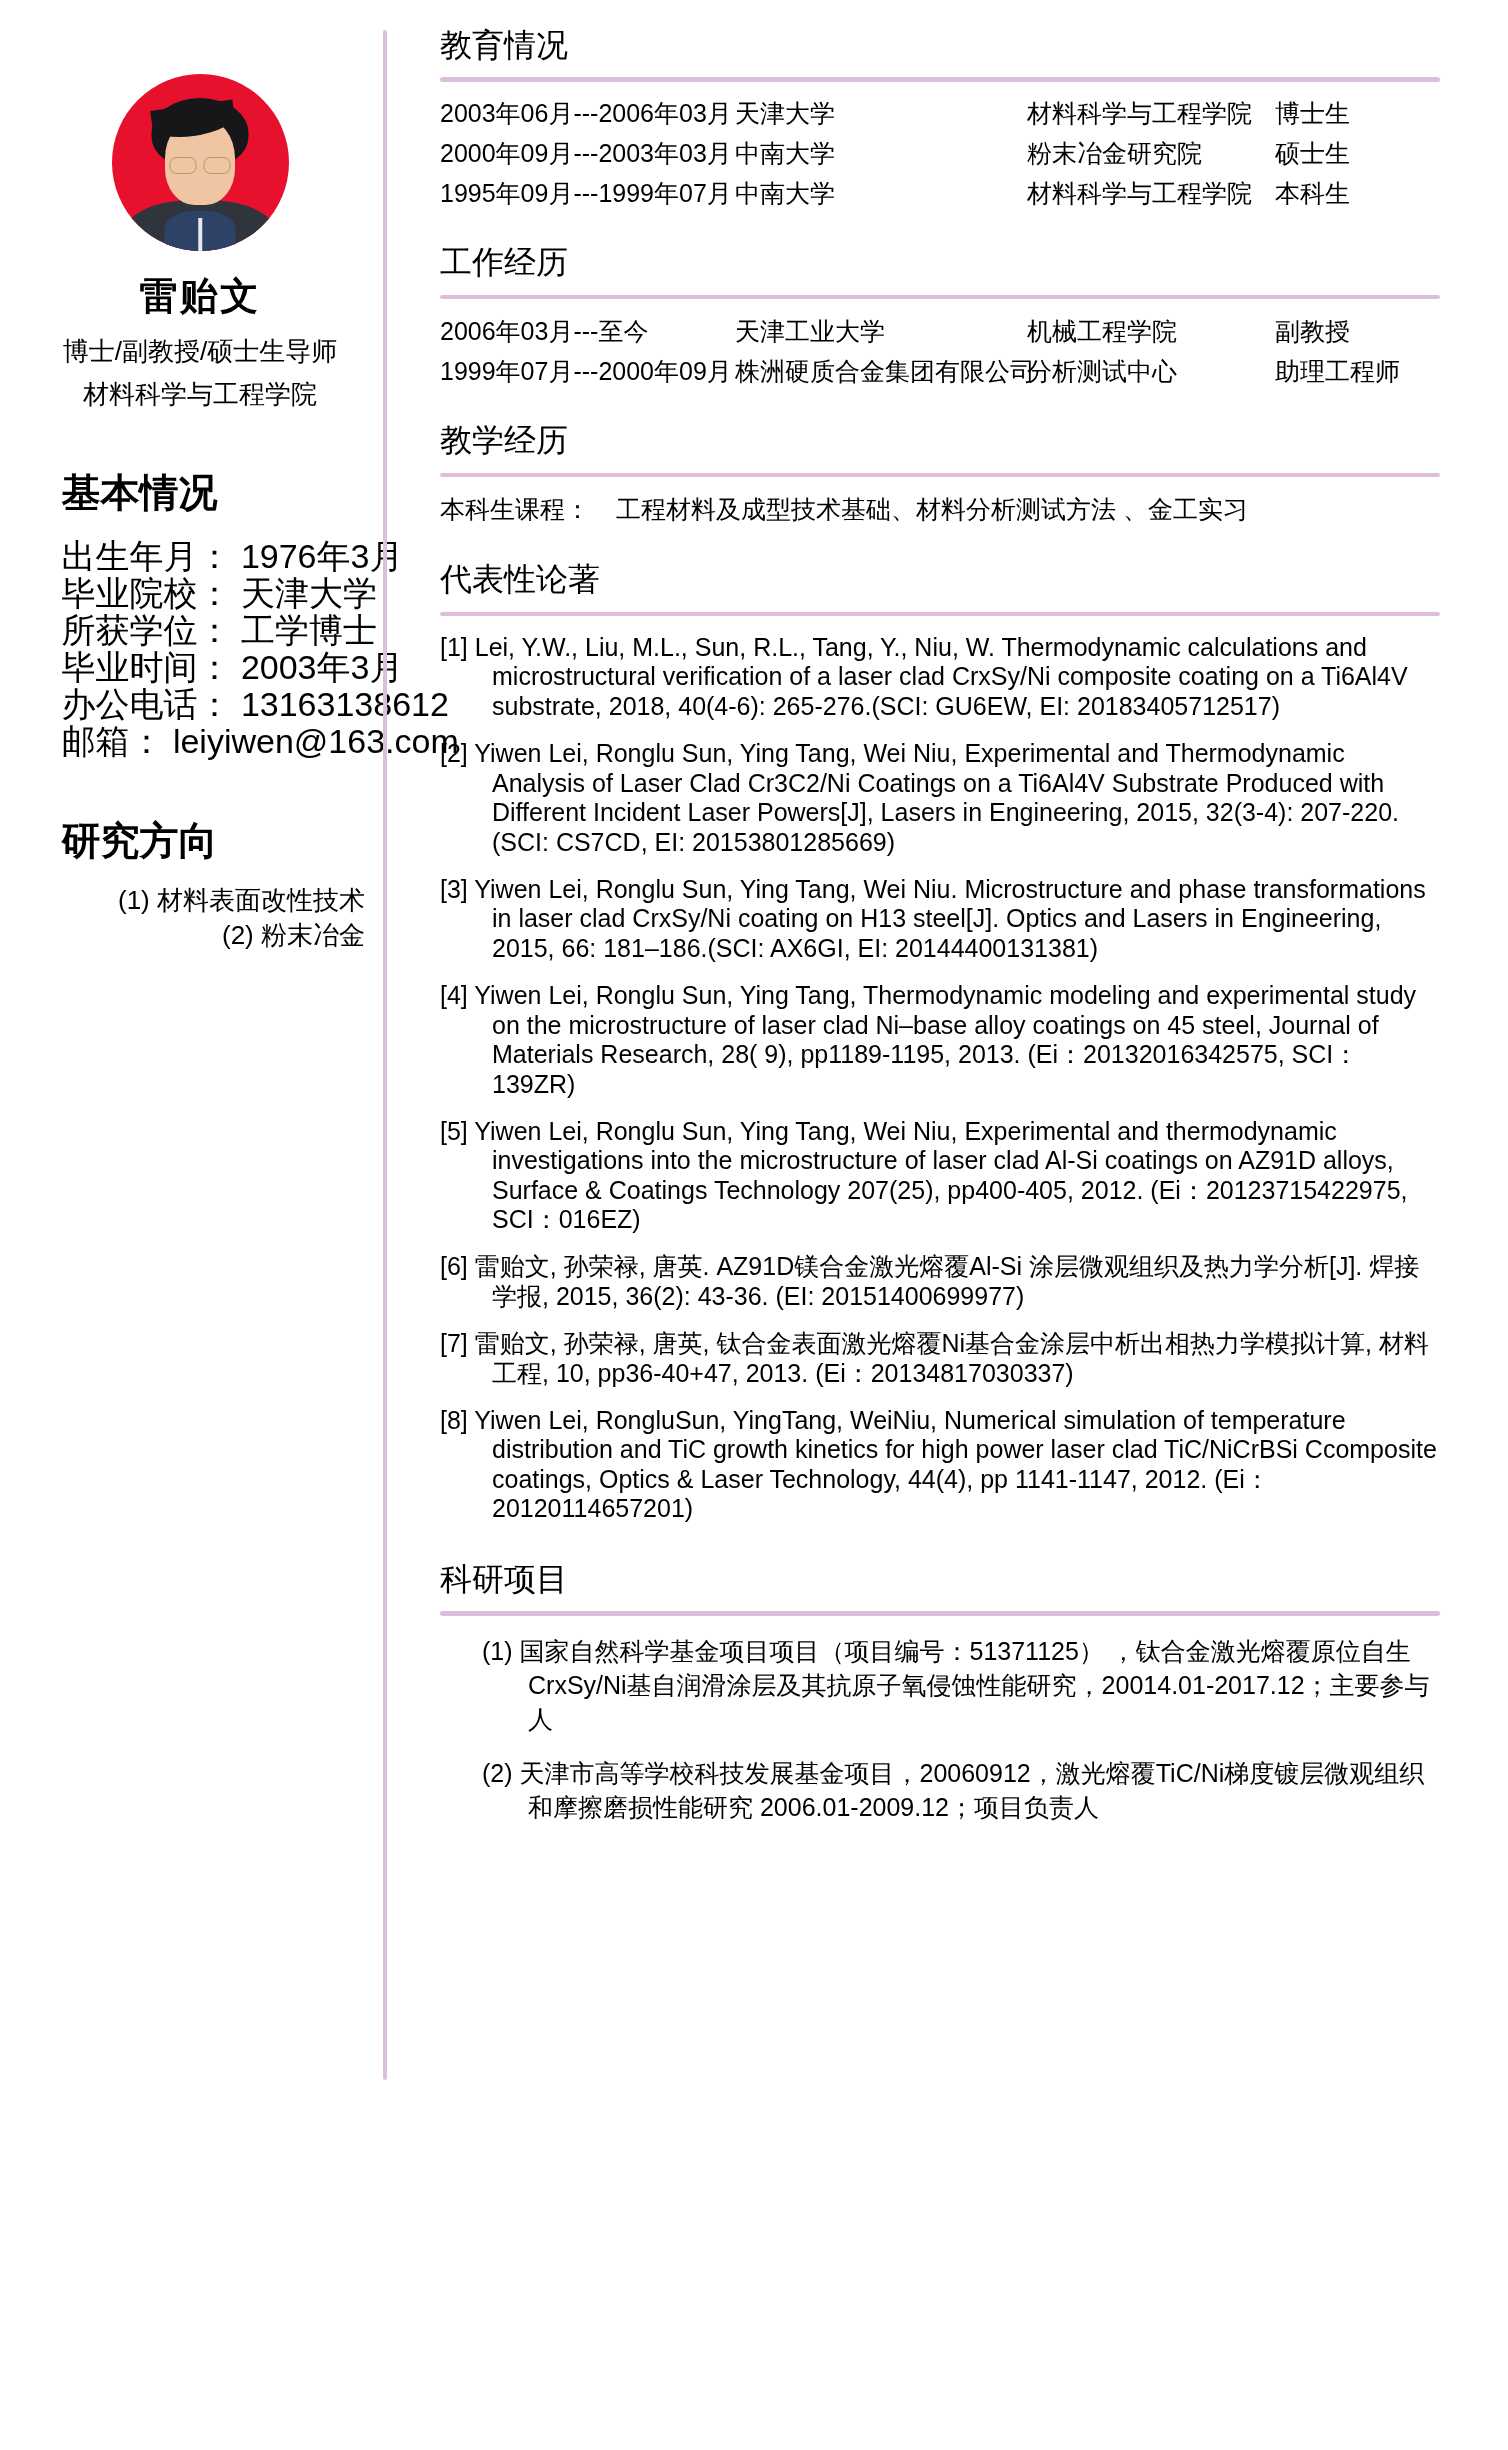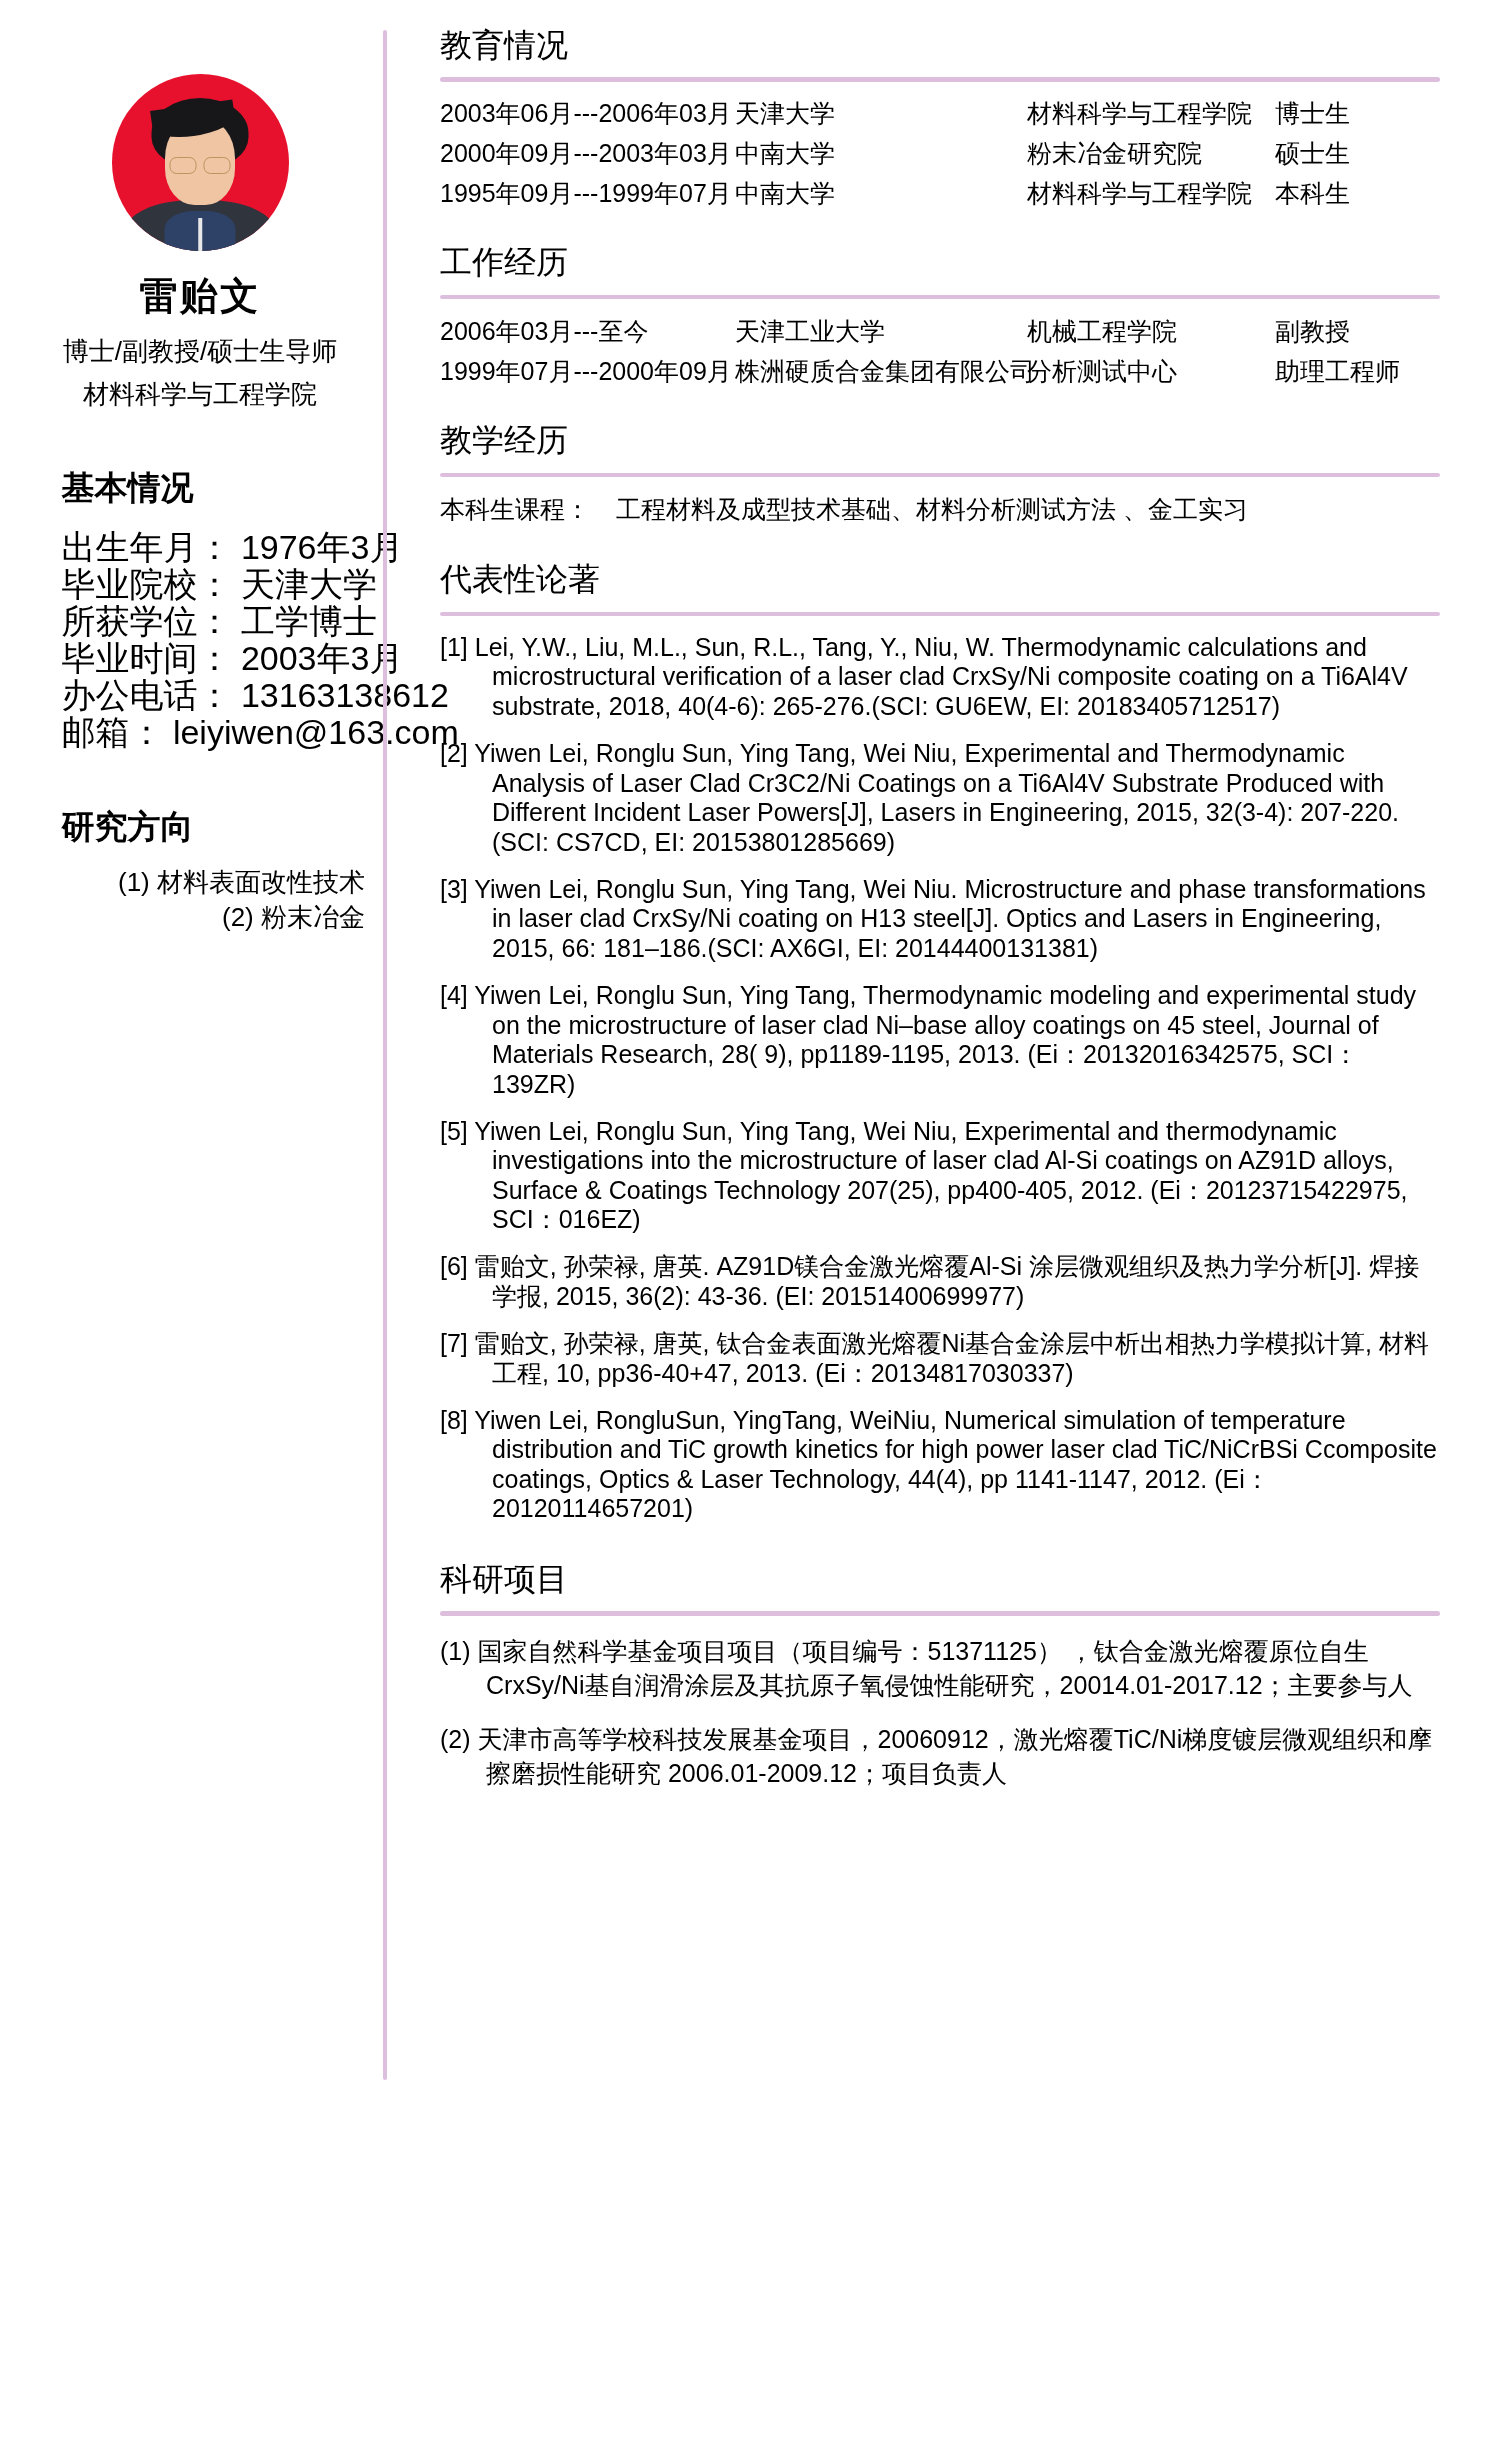--- a/index.html
+++ b/index.html
@@ -28,21 +28,21 @@
                   width:149px; height:66px; background:#30343d; border-radius:46% 46% 0 0; }
   .avatar .shirt { position:absolute; left:50%; bottom:-5.9px; transform:translateX(-50%);
                   width:71px; height:46px; background:#2e4268; border-radius:40% 40% 0 0; }
   .avatar .zip { position:absolute; left:50%; bottom:0; transform:translateX(-50%);
                   width:3.5px; height:33px; background:#e8e8e8; }
 
   .person-name { margin-top:20px; text-align:center; font-size:38px; font-weight:bold; letter-spacing:2.4px; }
   .person-sub { margin-top:11.8px; text-align:center; font-size:26px; }
   .person-sub + .person-sub { margin-top:8.3px; }
 
-  .side-heading { margin:54px 0 0 26.5px; font-size:33px; font-weight:bold; }
+  .side-heading { margin:54px 0 0 26.5px; font-size:39px; font-weight:bold; }
   .info-list { margin:17.7px 0 0 26.5px; list-style:none; }
   .info-list li { font-size:34px; line-height:37px; white-space:nowrap; }
   .info-value { margin-left:9.4px; }
   .dir-list { margin:15.3px 0 0 26.5px; list-style:none; }
   .dir-list li { font-size:26px; line-height:35px;text-align:right; }
 
   
   .v-divider { position:absolute; left:383px; top:29.5px; width:4.1px; height:2050px;
                background:#ddbedd; border-radius:2.4px; }
 
@@ -57,21 +57,21 @@
                 row-gap:12px; font-size:25px; line-height:28px; }
   .grid-table span { white-space:nowrap; }
 
   .teach-line { margin-top:17.7px; font-size:25px; line-height:29.5px; }
   .teach-courses { margin-left:26px; }
 
   .pub-list { margin-top:16.5px; list-style:none; }
   .pub-list li { font-size:25px; line-height:29.5px; margin-bottom:17.7px;
                  padding-left:52px; text-indent:-52px; }
 
-  .proj-list { margin-top:17.7px; list-style:none; }
+  .proj-list { margin-top:17.7px; list-style:none;margin-left:42px; }
   .proj-list li { font-size:25px; line-height:34px; margin-bottom:20px;
                   padding-left:46px; text-indent:-46px; }
 </style>
 </head>
 <body>
 
 <div class="page">
 
   <aside class="sidebar">
     <div class="avatar">

